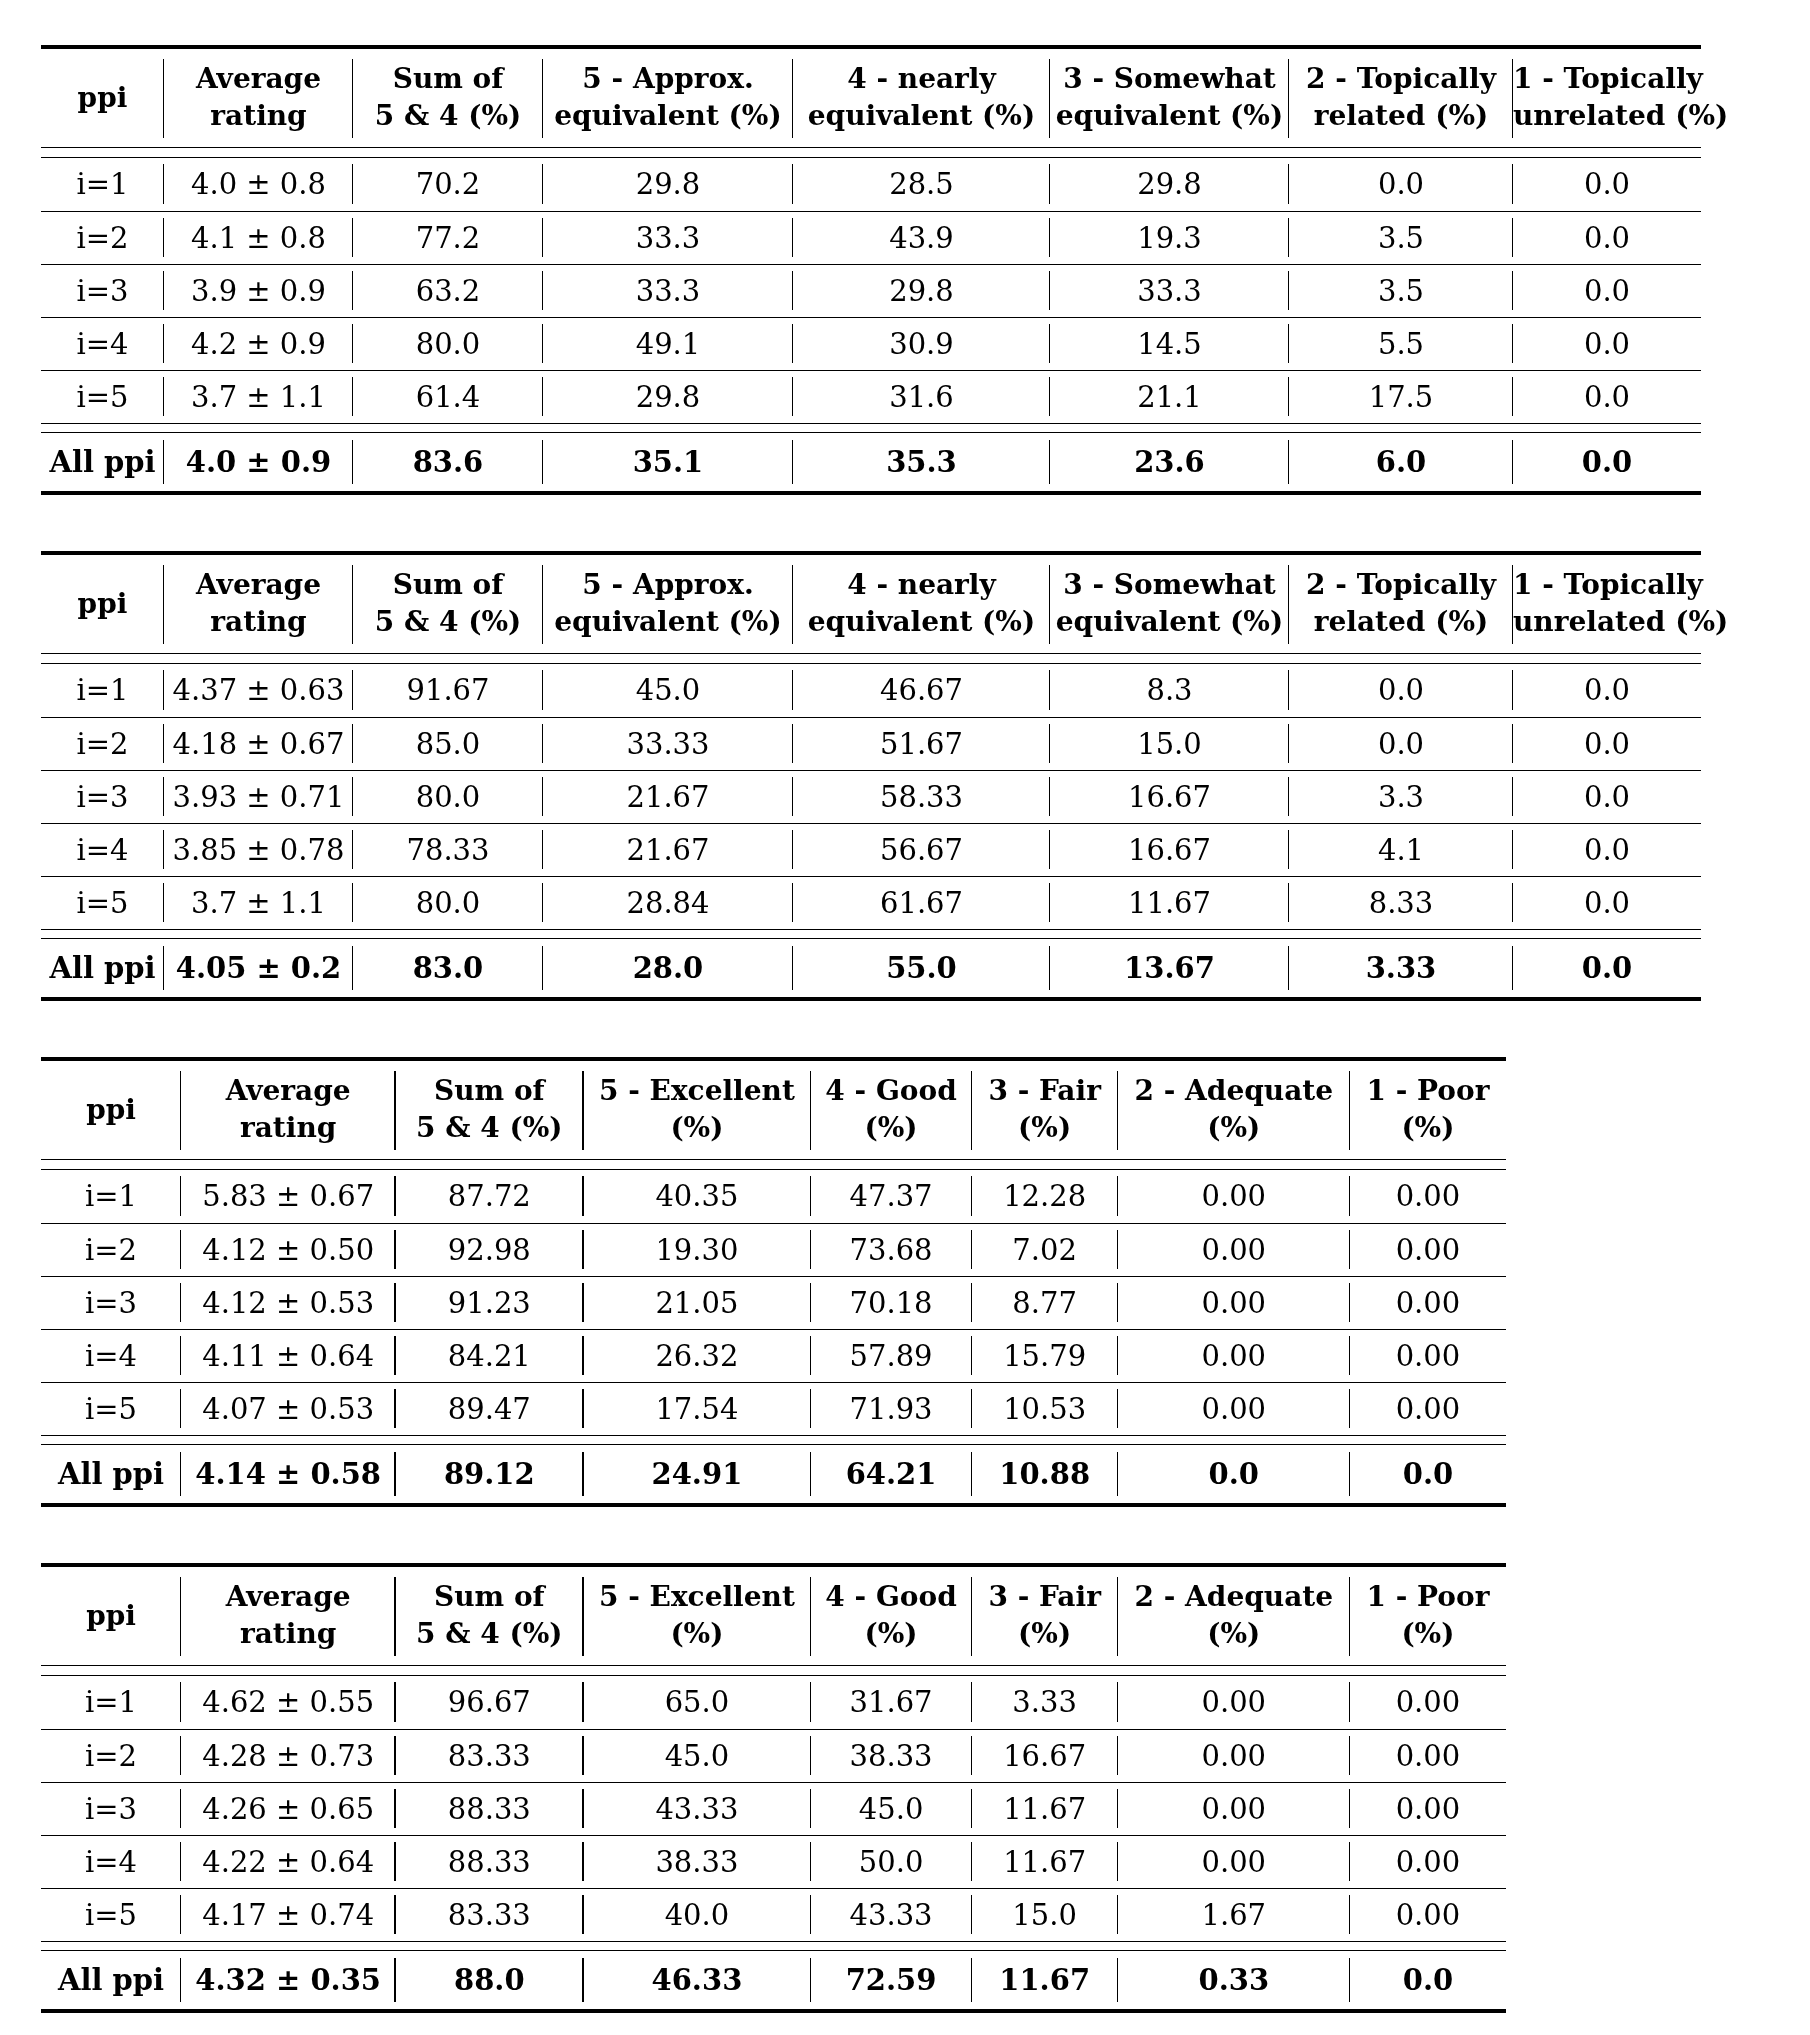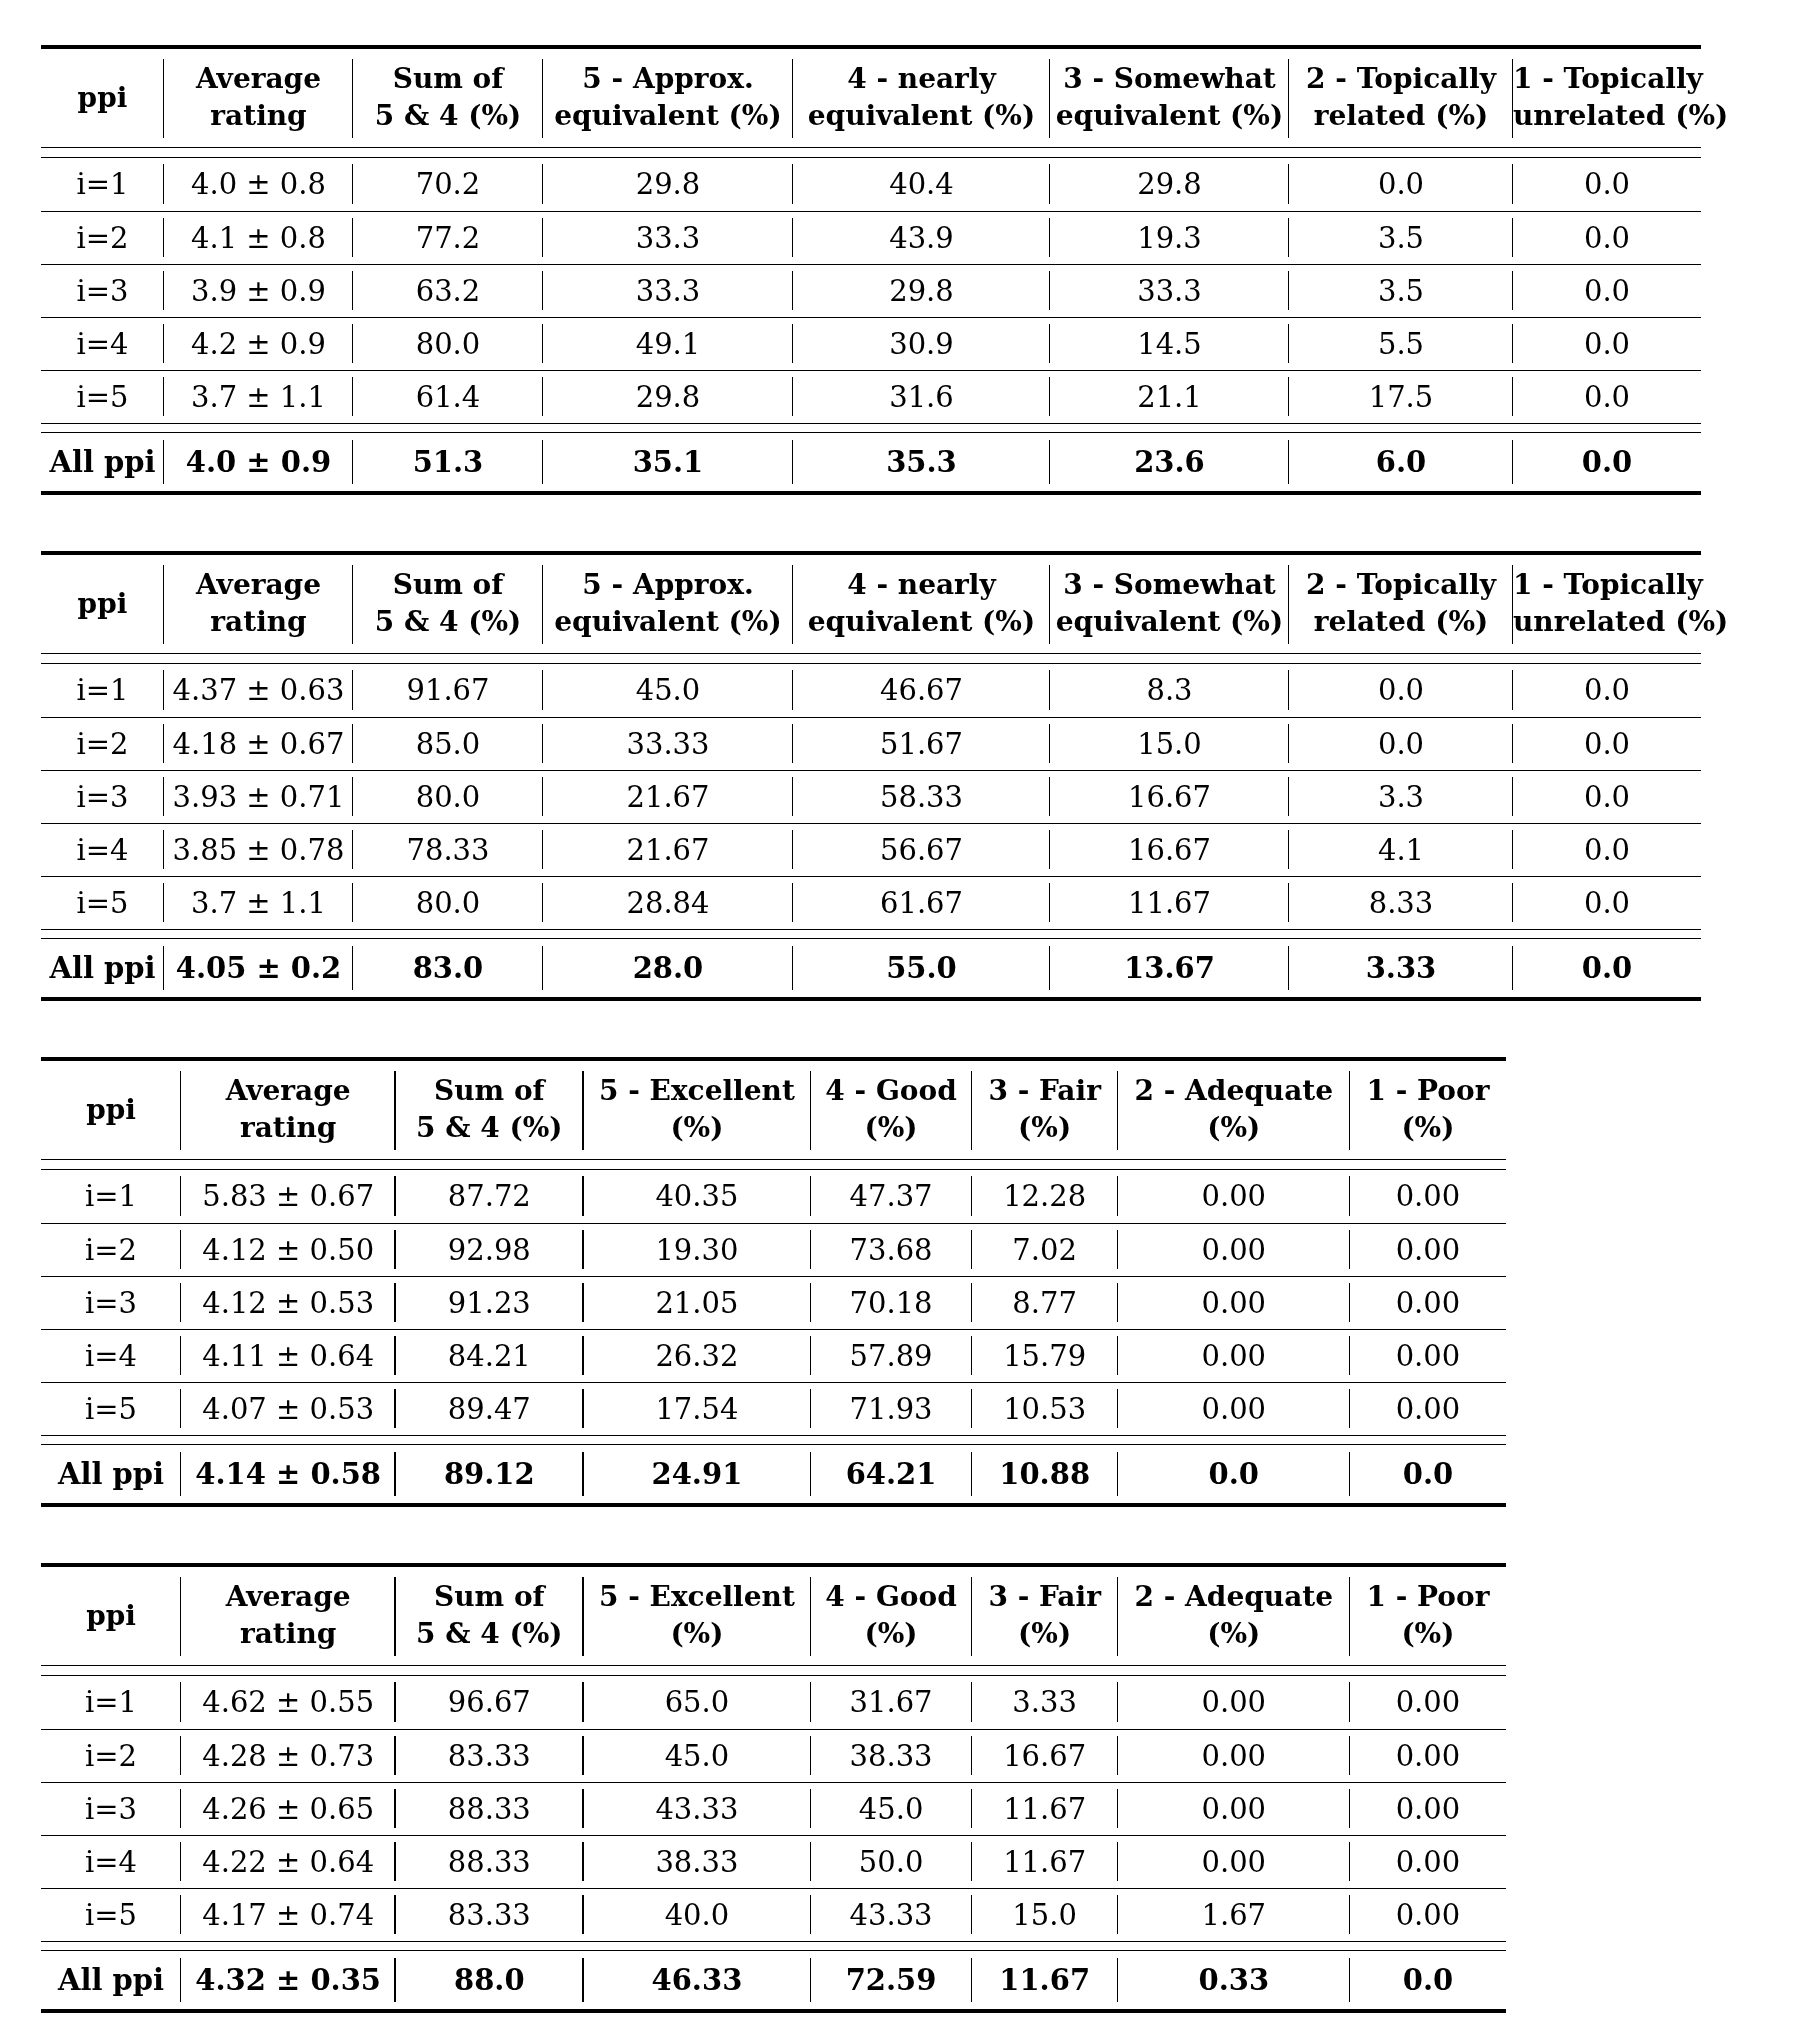--- a/index.html
+++ b/index.html
@@ -101,21 +101,21 @@
           </th>
         </tr>
         <tr class="dbl">
           <td colspan="8"></td>
         </tr>
         <tr class="data">
           <td>i=1</td>
           <td>4.0 ± 0.8</td>
           <td>70.2</td>
           <td>29.8</td>
-          <td>40.4</td>
+          <td>28.5</td>
           <td>29.8</td>
           <td>0.0</td>
           <td>0.0</td>
         </tr>
         <tr class="data">
           <td>i=2</td>
           <td>4.1 ± 0.8</td>
           <td>77.2</td>
           <td>33.3</td>
           <td>43.9</td>
@@ -152,21 +152,21 @@
           <td>21.1</td>
           <td>17.5</td>
           <td>0.0</td>
         </tr>
         <tr class="dbl">
           <td colspan="8"></td>
         </tr>
         <tr class="total">
           <td>All ppi</td>
           <td>4.0 ± 0.9</td>
-          <td>51.3</td>
+          <td>83.6</td>
           <td>35.1</td>
           <td>35.3</td>
           <td>23.6</td>
           <td>6.0</td>
           <td>0.0</td>
         </tr>
       </tbody>
   </table>
 </div>
 

